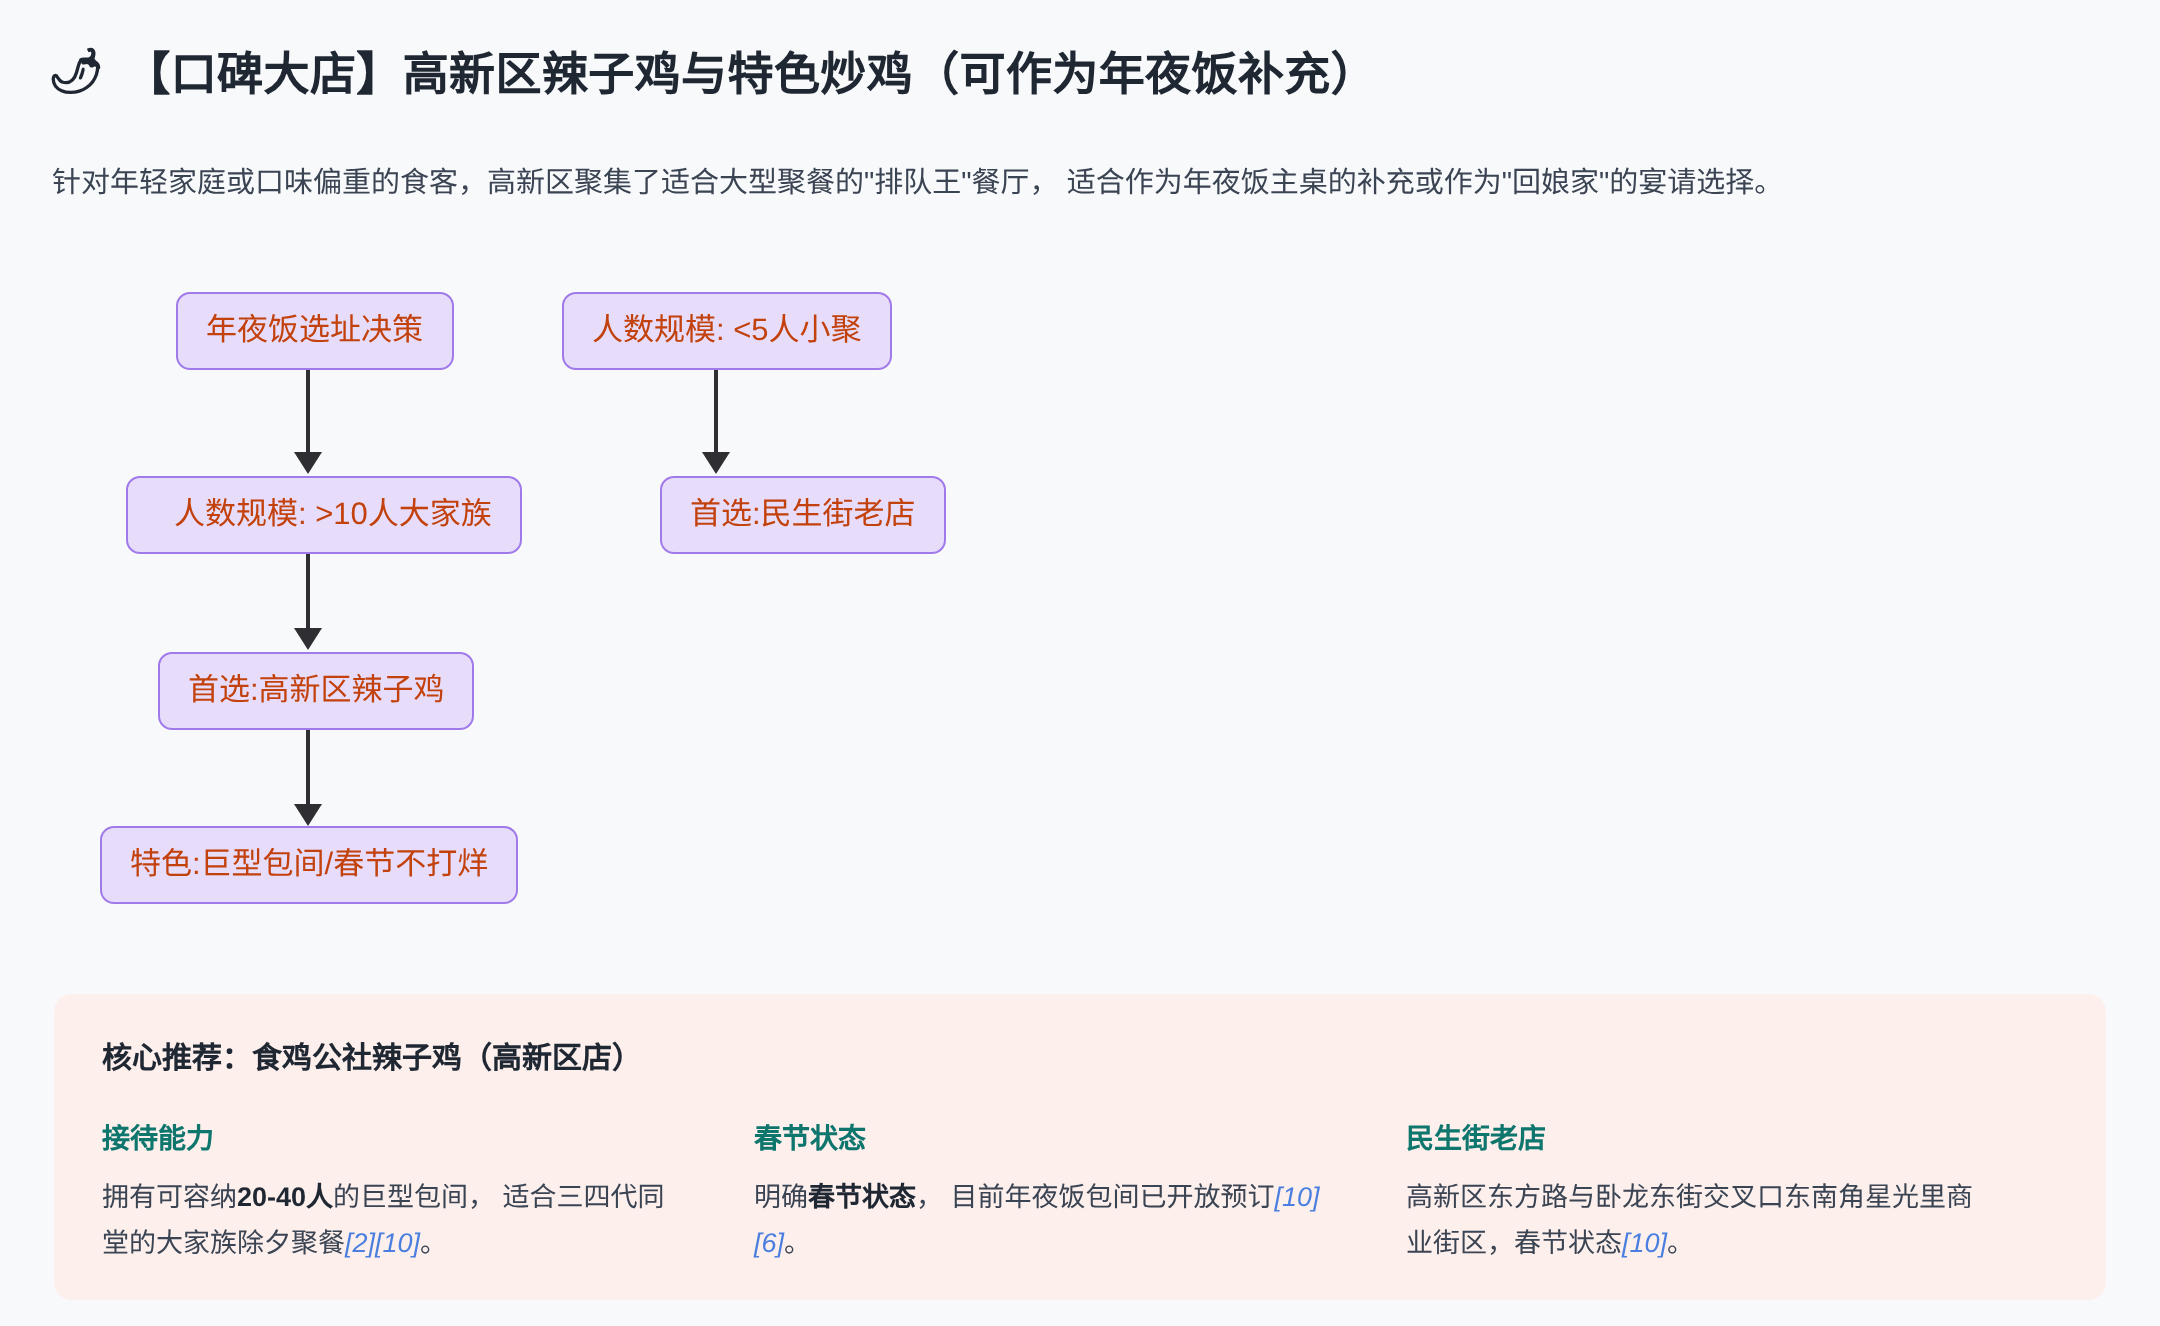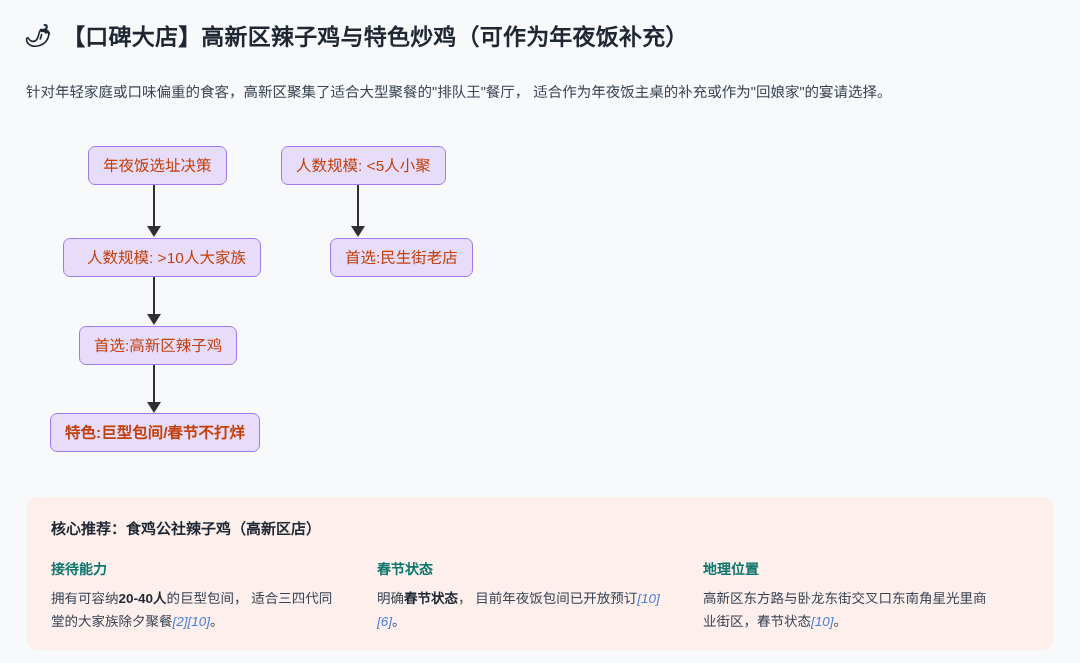--- a/index.html
+++ b/index.html
@@ -85,21 +85,21 @@
     height: 0;
     border-left: 7px solid transparent;
     border-right: 7px solid transparent;
     border-top: 11px solid #2f2f33;
   }
 
   
   #n-root   { left: 88px;  top: 6px;   }
   #n-big    { left: 63px;  top: 98px; padding-left: 23px;  }
   #n-pick1  { left: 79px;  top: 186px; text-align: center; }
-  #n-feat   { left: 50px;  top: 273px; font-weight: bold; }
+  #n-feat   { left: 50px;  top: 273px; }
   
   #n-small  { left: 281px; top: 6px;   }
   #n-pick2  { left: 290px; top: 98px; margin-left: 40px;  }
 
   
   #e1 { left: 153px; top: 45px;  height: 44px; }
   #a1 { left: 147px; top: 86px;  }
   #e2 { left: 153px; top: 137px; height: 41px; }
   #a2 { left: 147px; top: 174px; }
   #e3 { left: 153px; top: 225px; height: 41px; }
@@ -196,20 +196,20 @@
     </div>
 
     <div class="rec-col">
       <div class="rec-col-head">春节状态</div>
       <div class="rec-col-body">
         <span>明确</span><b>春节状态</b><span>， 目前年夜饭包间已开放预订</span><a class="cite">[10]</a><a class="cite">[6]</a><span>。</span>
       </div>
     </div>
 
     <div class="rec-col">
-      <div class="rec-col-head">地理位置</div>
+      <div class="rec-col-head">民生街老店</div>
       <div class="rec-col-body">
         <span>高新区东方路与卧龙东街交叉口东南角星光里商业街区，春节状态</span><a class="cite">[10]</a><span>。</span>
       </div>
     </div>
 
   </div>
 </div>
 
 </body></html>

